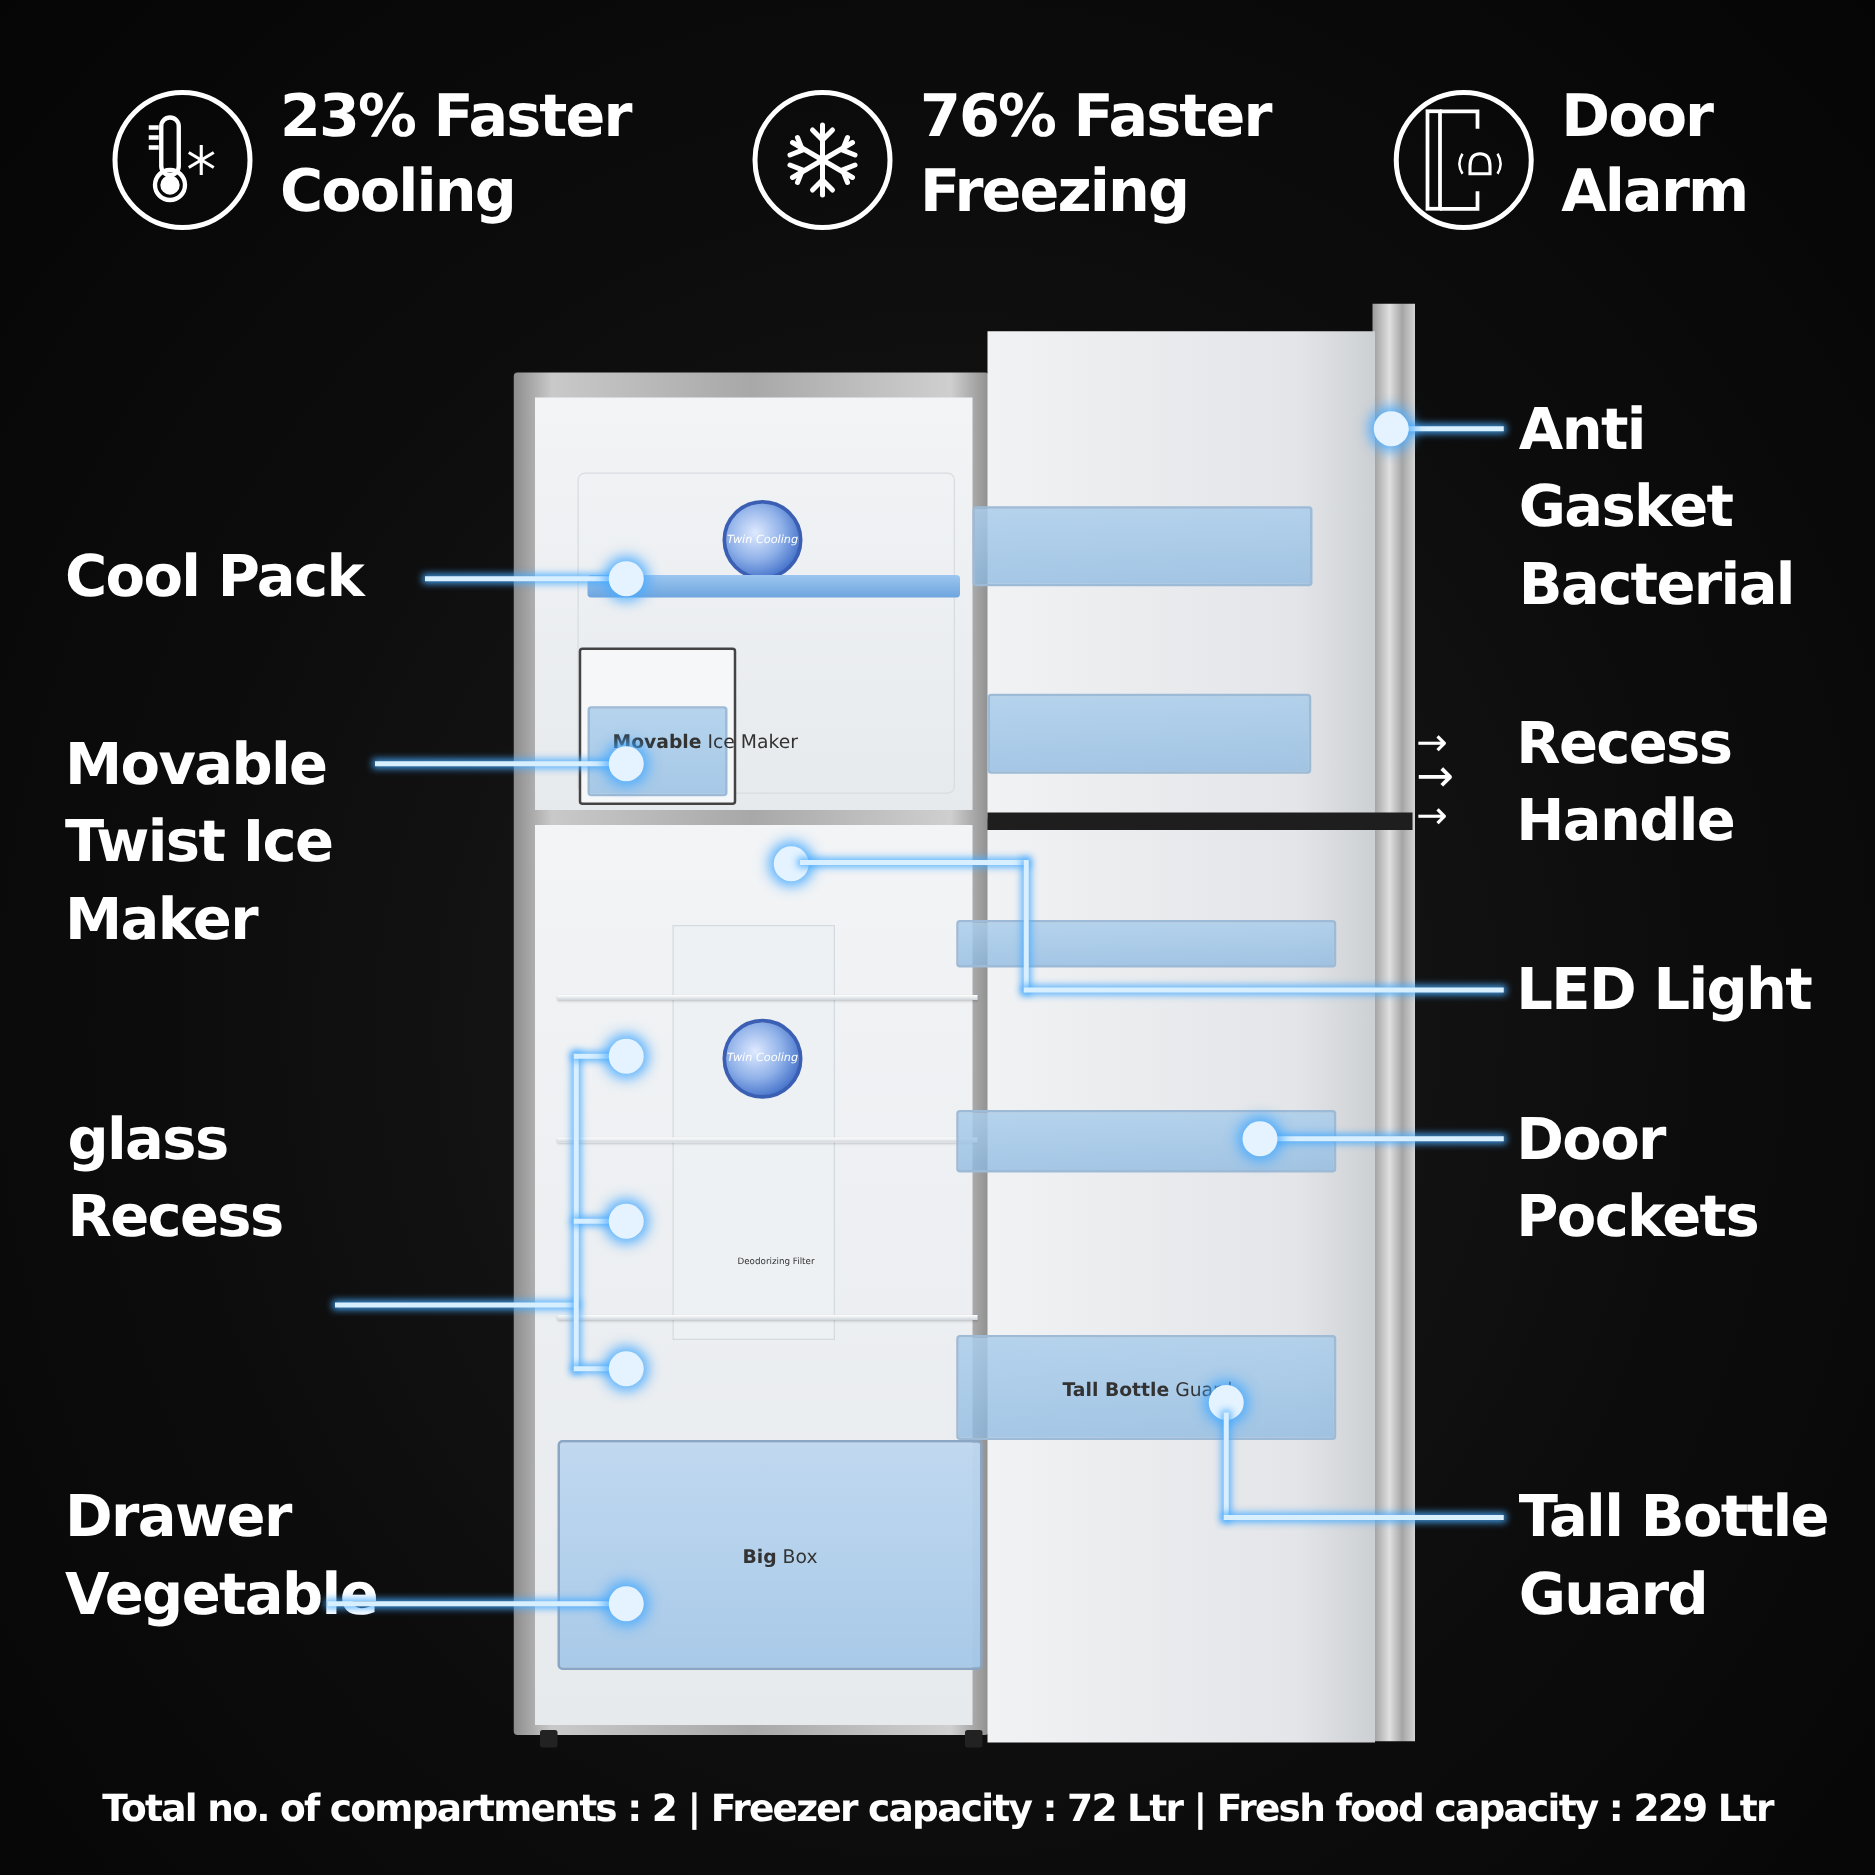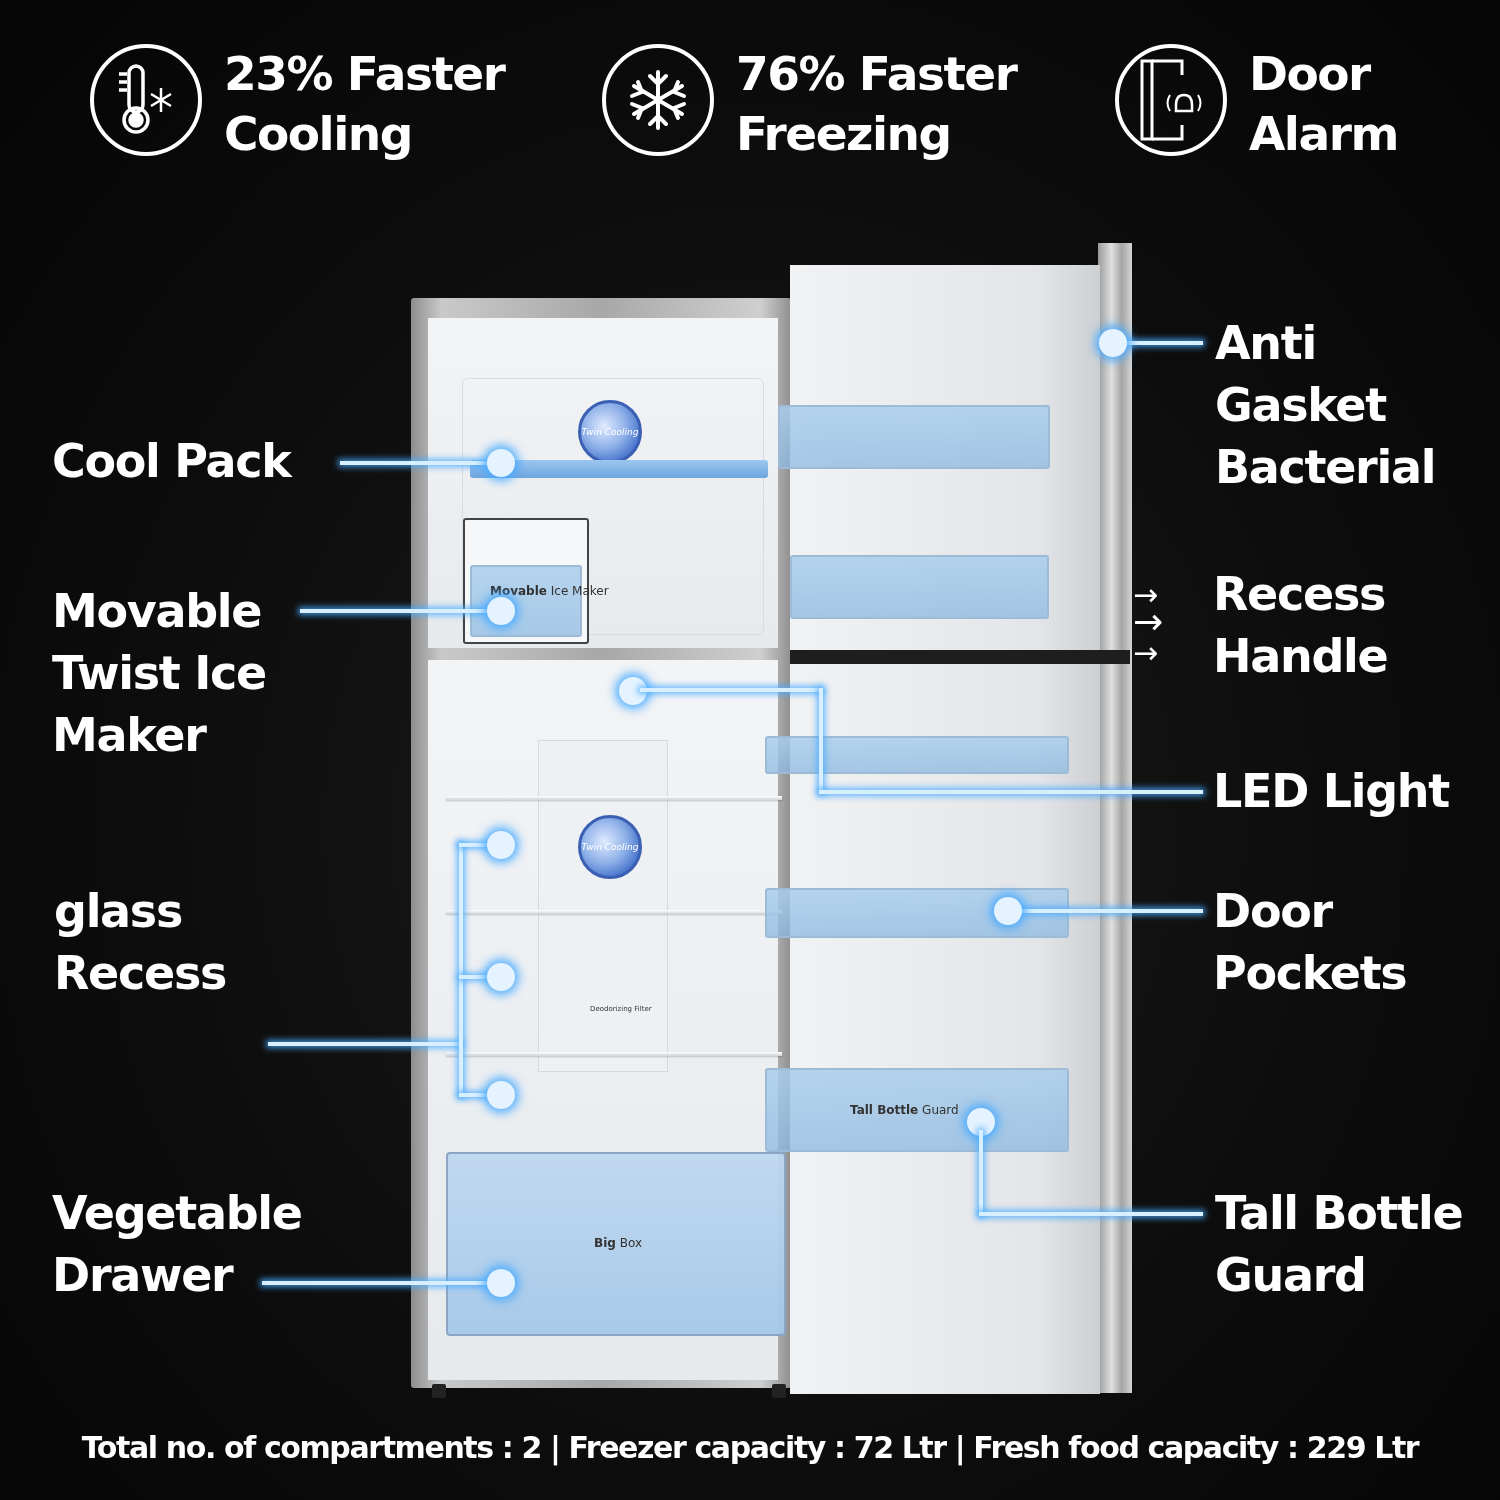--- a/index.html
+++ b/index.html
@@ -1,21 +1,21 @@
 <!DOCTYPE html>
 <html><head>
 <meta charset="utf-8">
 <style>
   html,body{margin:0;padding:0;}
   body{width:1500px;height:1500px;position:relative;overflow:hidden;
     background:radial-gradient(ellipse at 50% 55%, #1c1c1c 0%, #0d0d0d 55%, #050505 100%);
     font-family:"DejaVu Sans", sans-serif;color:#fff;}
   .abs{position:absolute;}
   
-  .feat{position:absolute;top:44px;height:140px;display:flex;align-items:flex-start;}
+  .feat{position:absolute;top:44px;height:140px;display:flex;align-items:flex-end;}
   .feat .ring{width:112px;height:112px;border:4px solid #fff;border-radius:50%;box-sizing:border-box;
     display:flex;align-items:center;justify-content:center;flex:none;}
   .feat .txt{margin-left:22px;font-weight:bold;font-size:47px;line-height:60px;letter-spacing:-1.5px;}
   
   .lbl{position:absolute;font-weight:bold;font-size:46px;line-height:62px;letter-spacing:-1.3px;color:#fff;}
   
   .body-frame{position:absolute;left:411px;top:298px;width:380px;height:1090px;
     background:linear-gradient(90deg,#8d8d8d,#c9c9c9 8%,#a8a8a8 50%,#cfcfcf 92%,#8f8f8f);border-radius:3px;}
   .cavity{position:absolute;background:linear-gradient(180deg,#f2f4f6,#e7eaed);}
   .shelf{position:absolute;height:4px;background:linear-gradient(180deg,#fff,#cfd5da);box-shadow:0 1px 2px rgba(0,0,0,.2);}
@@ -26,21 +26,21 @@
   .fan{position:absolute;width:64px;height:64px;border-radius:50%;
     background:radial-gradient(circle at 40% 40%,#dfeaff 0%,#8eb0e8 45%,#3f6dc8 80%,#2c4f9e 100%);
     border:3px solid #3a5fb3;box-sizing:border-box;display:flex;align-items:center;justify-content:center;
     font-size:9px;color:#fff;font-style:italic;}
   .dot{position:absolute;width:28px;height:28px;border-radius:50%;background:#e4f3ff;
     box-shadow:0 0 10px 4px rgba(70,170,255,.9);}
   .line{position:absolute;background:#d8efff;box-shadow:0 0 6px 2px rgba(70,170,255,.85);}
   .foot{position:absolute;width:14px;height:14px;background:#222;border-radius:2px;}
   .bottom{position:absolute;left:0;width:1500px;top:1430px;text-align:center;font-weight:bold;
     font-size:30px;letter-spacing:-1.4px;}
-  .small-label{position:absolute;font-size:12px;color:#333;white-space:nowrap;}
+  .small-label{position:absolute;font-size:15px;color:#333;white-space:nowrap;}
   .arrow{position:absolute;font-size:30px;line-height:30px;color:#fff;}
 </style>
 </head>
 <body>
 
 <div class="feat" style="left:90px;">
   <div class="ring">
     <svg width="70" height="80" viewBox="0 0 70 80" fill="none" stroke="#fff" stroke-width="3.5">
       <rect x="18" y="6" width="14" height="46" rx="7"></rect>
         <circle cx="25" cy="60" r="12"></circle>
@@ -159,22 +159,22 @@
 <div class="line" style="left:268px;top:1042px;width:194px;height:4px;"></div>
 <div class="line" style="left:459px;top:843px;width:4px;height:254px;"></div>
 <div class="line" style="left:459px;top:843px;width:40px;height:4px;"></div>
 <div class="line" style="left:459px;top:975px;width:40px;height:4px;"></div>
 <div class="line" style="left:459px;top:1093px;width:40px;height:4px;"></div>
 <div class="dot" style="left:487px;top:831px;"></div>
 <div class="dot" style="left:487px;top:963px;"></div>
 <div class="dot" style="left:487px;top:1081px;"></div>
 
 <div class="lbl" style="left:52px;top:1182px;">
+  <div>Drawer</div>
   <div>Vegetable</div>
-  <div>Drawer</div>
 </div>
 <div class="line" style="left:262px;top:1281px;width:238px;height:4px;"></div>
 <div class="dot" style="left:487px;top:1269px;"></div>
 
 <div class="lbl" style="left:1215px;top:312px;">
   <div>Anti</div>
   <div>Gasket</div>
   <div>Bacterial</div>
 </div>
 <div class="line" style="left:1115px;top:341px;width:88px;height:4px;"></div>

